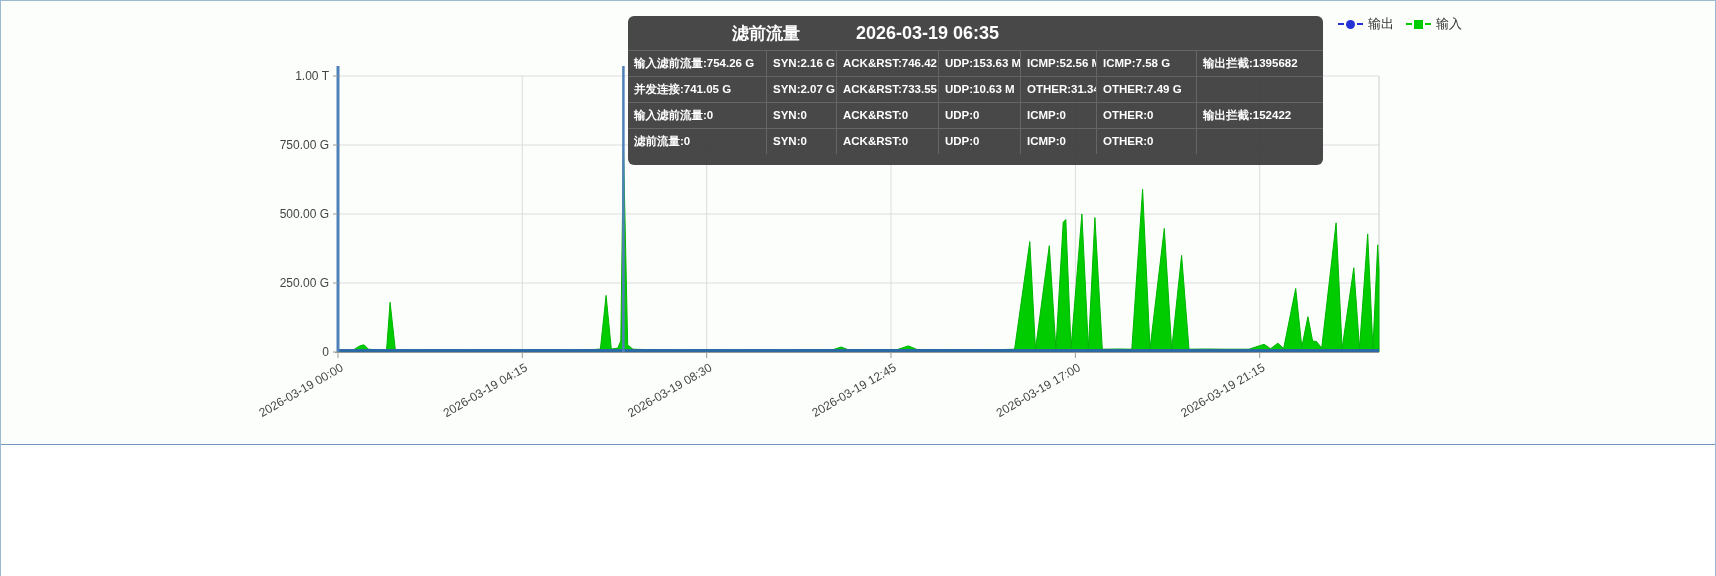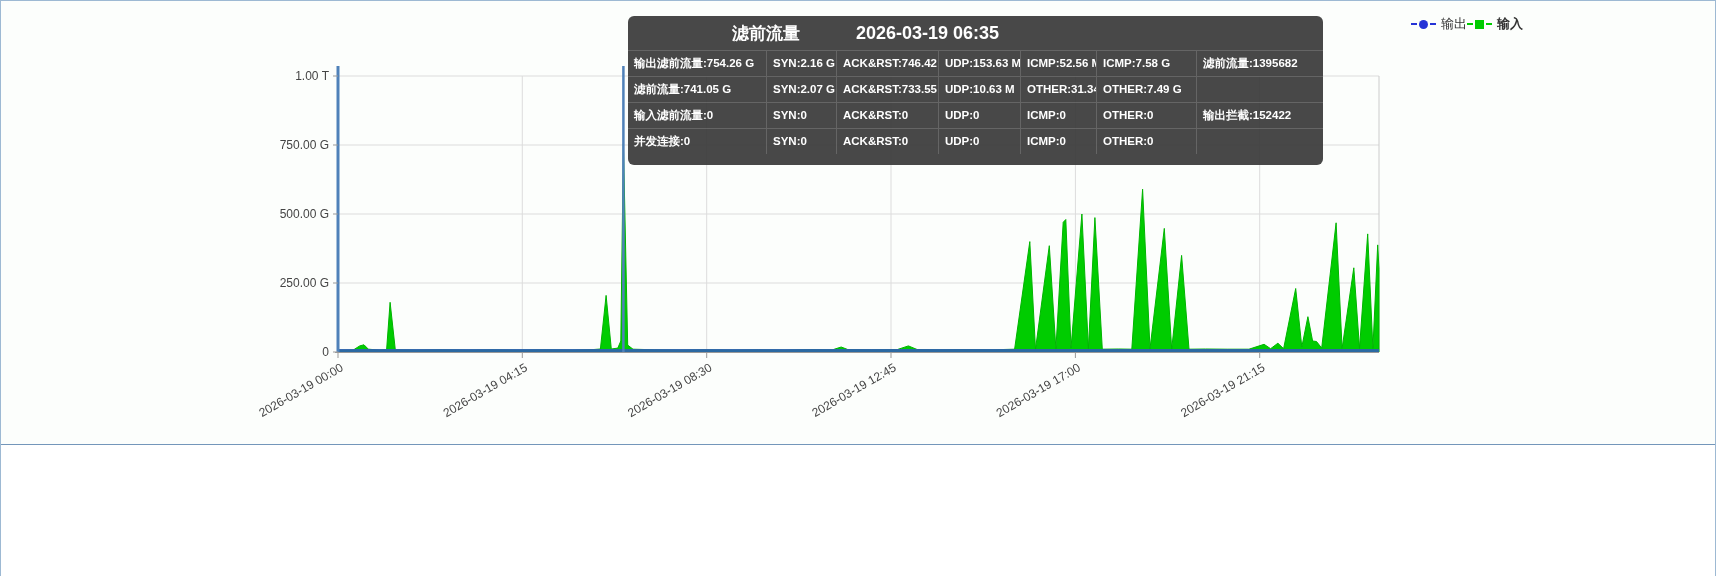--- a/index.html
+++ b/index.html
@@ -1,21 +1,21 @@
 <!DOCTYPE html>
 <html><head>
 <meta charset="utf-8">
 <style>
   html,body{margin:0;padding:0;background:#fff;}
   body{width:1716px;height:576px;overflow:hidden;font-family:"Liberation Sans","DejaVu Sans",sans-serif;}
   .page{position:relative;width:1714px;height:574px;border:1px solid #9db9d3;background:#fdfefd;box-sizing:content-box;}
   .chart-section{position:absolute;left:0;top:0;width:100%;height:443px;border-bottom:1px solid #7396ba;background:#fcfefc;}
   #chart-svg{position:absolute;left:0;top:0;}
   
-  .legend{position:absolute;left:1410px;top:14px;display:flex;align-items:flex-start;gap:0;}
+  .legend{position:absolute;left:1337px;top:14px;display:flex;align-items:flex-start;gap:12px;}
   .legend-item{display:flex;align-items:center;cursor:pointer;}
   .lg-dash{width:6px;height:2px;background:currentColor;}
   .lg-circle{width:9px;height:9px;border-radius:50%;background:currentColor;margin:0 2px;}
   .lg-square{width:9px;height:9px;background:currentColor;margin:0 2px;}
   .lg-label{margin-left:5px;font-size:13px;color:#333;}
   
   .tooltip{position:absolute;left:627px;top:15px;width:695px;height:149px;background:rgba(58,58,58,0.93);
            border-radius:6px;color:#fff;z-index:5;overflow:hidden;}
   .tt-head{height:34px;display:flex;align-items:center;justify-content:center;gap:56px;transform:translateX(-110px);}
   .tt-title{font-size:17px;font-weight:bold;}
@@ -73,56 +73,56 @@
         <text x="1264.7" y="369" text-anchor="end" font-size="12" fill="#444444" transform="rotate(-30 1264.7 369)">2026-03-19 21:15</text>
       </svg>
 
     <div class="legend">
       <div class="legend-item" id="legend-output" style="color: rgb(37, 51, 214);">
         <span class="lg-dash"></span>
         <span class="lg-circle"></span>
         <span class="lg-dash"></span>
         <span class="lg-label">输出</span>
       </div>
-      <div class="legend-item" id="legend-input" style="color: rgb(0, 204, 0); font-weight: bold;">
+      <div class="legend-item" id="legend-input" style="color: rgb(0, 204, 0);">
         <span class="lg-dash"></span>
         <span class="lg-square"></span>
         <span class="lg-dash"></span>
         <span class="lg-label">输入</span>
       </div>
     </div>
 
     <div class="tooltip">
       <div class="tt-head">
         <span class="tt-title">滤前流量</span>
         <span class="tt-date">2026-03-19 06:35</span>
       </div>
       <div class="tt-grid" id="tt-grid">
-          <div class="tt-cell">输出滤前流量:754.26 G</div>
+          <div class="tt-cell">输入滤前流量:754.26 G</div>
           <div class="tt-cell vline">SYN:2.16 G</div>
           <div class="tt-cell vline">ACK&amp;RST:746.42 G</div>
           <div class="tt-cell vline">UDP:153.63 M</div>
           <div class="tt-cell vline">ICMP:52.56 M</div>
           <div class="tt-cell vline">ICMP:7.58 G</div>
-          <div class="tt-cell vline">滤前流量:1395682</div>
-          <div class="tt-cell">滤前流量:741.05 G</div>
+          <div class="tt-cell vline">输出拦截:1395682</div>
+          <div class="tt-cell">并发连接:741.05 G</div>
           <div class="tt-cell vline">SYN:2.07 G</div>
           <div class="tt-cell vline">ACK&amp;RST:733.55 G</div>
           <div class="tt-cell vline">UDP:10.63 M</div>
           <div class="tt-cell vline">OTHER:31.34 K</div>
           <div class="tt-cell vline">OTHER:7.49 G</div>
           <div class="tt-cell vline"></div>
           <div class="tt-cell">输入滤前流量:0</div>
           <div class="tt-cell vline">SYN:0</div>
           <div class="tt-cell vline">ACK&amp;RST:0</div>
           <div class="tt-cell vline">UDP:0</div>
           <div class="tt-cell vline">ICMP:0</div>
           <div class="tt-cell vline">OTHER:0</div>
           <div class="tt-cell vline">输出拦截:152422</div>
-          <div class="tt-cell">并发连接:0</div>
+          <div class="tt-cell">滤前流量:0</div>
           <div class="tt-cell vline">SYN:0</div>
           <div class="tt-cell vline">ACK&amp;RST:0</div>
           <div class="tt-cell vline">UDP:0</div>
           <div class="tt-cell vline">ICMP:0</div>
           <div class="tt-cell vline">OTHER:0</div>
           <div class="tt-cell vline"></div>
         </div>
     </div>
   </div>
 

